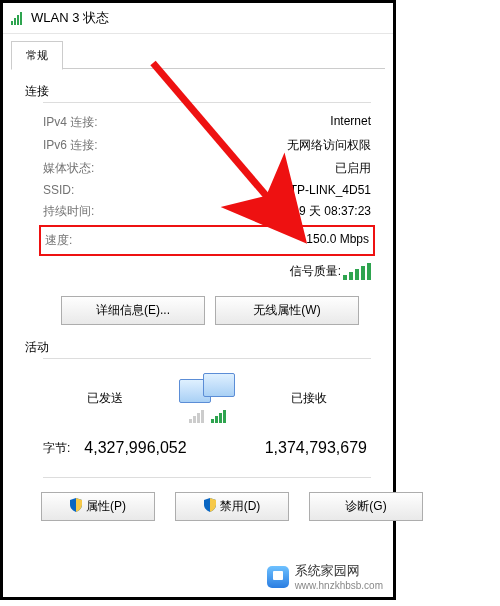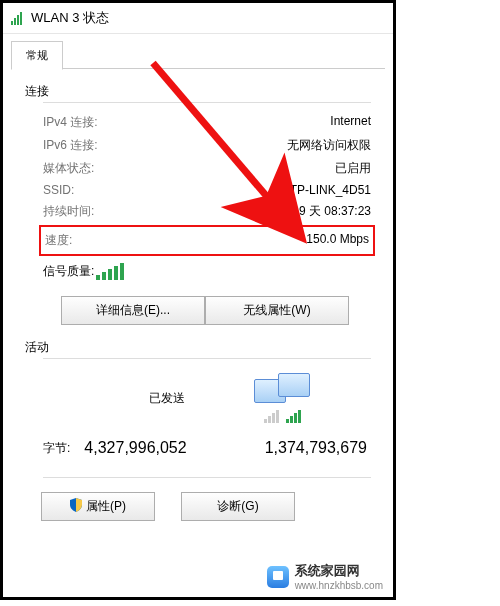--- a/index.html
+++ b/index.html
@@ -14,29 +14,29 @@
 .tabs{padding:6px 8px 0 8px}
 .tab{display:inline-block;padding:6px 14px;border:1px solid #ccc;border-bottom:1px solid #fff;background:#fff;font-size:11px;position:relative;top:1px}
 .tabline{border-bottom:1px solid #ccc;margin-top:-1px}
 .content{padding:10px 22px 0 22px}
 .group-title{font-size:12px;margin:4px 0 2px 0}
 .group{border-top:1px solid #ddd;margin:0 0 10px 18px;padding-top:8px}
 .row{display:flex;justify-content:space-between;padding:3px 0;font-size:12px}
 .row .lbl{color:#737373}
 .row .val{text-align:right}
 .speed-box{border:2.5px solid #e11;margin:2px -4px;padding:2px 4px}
-.sig-row{display:flex;justify-content:flex-start;align-items:center;padding:4px 0 10px}
+.sig-row{display:flex;justify-content:flex-end;align-items:center;padding:4px 0 10px}
 .sig-bars{display:flex;align-items:flex-end;height:18px}
 .sig-bars span{display:inline-block;width:4px;background:#2ea44f;margin-left:2px}
 .sig-bars span:nth-child(1){height:5px}
 .sig-bars span:nth-child(2){height:8px}
 .sig-bars span:nth-child(3){height:11px}
 .sig-bars span:nth-child(4){height:14px}
 .sig-bars span:nth-child(5){height:17px}
-.btn-row{display:flex;margin:6px 0 14px 18px}
+.btn-row{display:flex;gap:10px;margin:6px 0 14px 18px}
 .btn{border:1px solid #adadad;background:linear-gradient(#fefefe,#e9e9e9);padding:5px 12px;font-size:12px;min-width:118px;text-align:center;cursor:default}
 .btn.sm{min-width:88px}
 .activity-icons{display:flex;flex-direction:column;align-items:center;margin:0 12px}
 .computers{width:56px;height:34px;position:relative}
 .comp{position:absolute;width:30px;height:22px;border:1px solid #5b8dd6;border-radius:2px;background:linear-gradient(#dff0ff,#a9d0f5)}
 .comp.a{left:0;top:6px}
 .comp.b{left:24px;top:0}
 .mini-bars{display:flex;align-items:flex-end;height:14px;margin-top:2px}
 .mini-bars span{display:inline-block;width:3px;background:#2ea44f;margin-left:1px}
 .mini-bars span:nth-child(1){height:4px}
@@ -44,21 +44,21 @@
 .mini-bars span:nth-child(3){height:10px}
 .mini-bars span:nth-child(4){height:13px}
 .mini-bars.gray span{background:#ccc}
 .act-row{display:flex;align-items:center;justify-content:center;padding:6px 0}
 .act-col{width:150px;text-align:center;font-size:12px}
 .bytes-row{display:flex;align-items:center;padding:10px 0}
 .bytes-lbl{width:60px;font-size:12px}
 .bytes-v{flex:1;text-align:right;font-size:16px;padding-right:18px}
 .bytes-v.r{padding-left:60px;padding-right:4px}
 .sep{height:1px;background:#ddd;margin:4px 0 10px 18px}
-.bottom-btns{display:flex;gap:26px;margin:14px 0 0 16px}
+.bottom-btns{display:flex;gap:20px;margin:14px 0 0 16px}
 .shield{display:inline-block;width:12px;height:14px;margin-right:4px;vertical-align:-2px;position:relative}
 .shield svg{width:12px;height:14px;display:block}
 .arrow{position:absolute;left:140px;top:50px;pointer-events:none}
 .wm{position:absolute;right:10px;bottom:6px;display:flex;align-items:center;gap:6px;font-size:13px;color:#333}
 .wm-icon{width:22px;height:22px;border-radius:5px;background:linear-gradient(#6ec1ff,#2a7de1);position:relative}
 .wm-icon::after{content:"";position:absolute;width:10px;height:9px;background:#fff;left:6px;top:5px;border-radius:1px}
 .wm-url{font-size:10px;color:#888}
 </style>
 </head>
 <body>
@@ -143,49 +143,54 @@
                 <span></span>
               </span>
               <span class="mini-bars">
                 <span></span>
                 <span></span>
                 <span></span>
                 <span></span>
               </span>
             </div>
         </div>
+        <div class="act-col">已接收</div>
       </div>
       <div class="bytes-row">
         <div class="bytes-lbl">字节:</div>
         <div class="bytes-v">4,327,996,052</div>
         <div class="bytes-v r">1,374,793,679</div>
       </div>
     </div>
 
     <div class="sep"></div>
     <div class="bottom-btns">
       <div class="btn sm"><span class="shield"><svg viewBox="0 0 12 14">
               <path d="M6 0 L12 2 V7 C12 10 9 13 6 14 C3 13 0 10 0 7 V2 Z" fill="#0a66c2"></path>
               <path d="M6 0 L12 2 V7 C12 10 9 13 6 14 V0 Z" fill="#f7c948"></path>
             </svg></span><span>属性(P)</span></div>
+      <div class="btn sm"><span class="shield"><svg viewBox="0 0 12 14">
+              <path d="M6 0 L12 2 V7 C12 10 9 13 6 14 C3 13 0 10 0 7 V2 Z" fill="#0a66c2"></path>
+              <path d="M6 0 L12 2 V7 C12 10 9 13 6 14 V0 Z" fill="#f7c948"></path>
+            </svg></span><span>禁用(D)</span></div>
       <div class="btn sm">诊断(G)</div>
     </div>
 
   </div>
 
   <svg class="arrow" width="200" height="210">
     <defs>
         <marker id="ah" markerWidth="14" markerHeight="14" refX="10" refY="6" orient="auto">
           <path d="M0,0 L12,6 L0,12 L3,6 Z" fill="#e11"></path>
         </marker>
       </defs>
     <line x1="10" y1="10" x2="155" y2="180" stroke="#e11" stroke-width="7" marker-end="url(#ah)"></line>
   </svg>
 
   <div class="wm">
     <div class="wm-icon"></div>
     <div>
-      <div style="font-weight:700">系统家园网</div>
+      <div style="font-weight:400">系统家园网</div>
       <div class="wm-url">www.hnzkhbsb.com</div>
     </div>
   </div>
 
 </div>
 
 </body></html>

